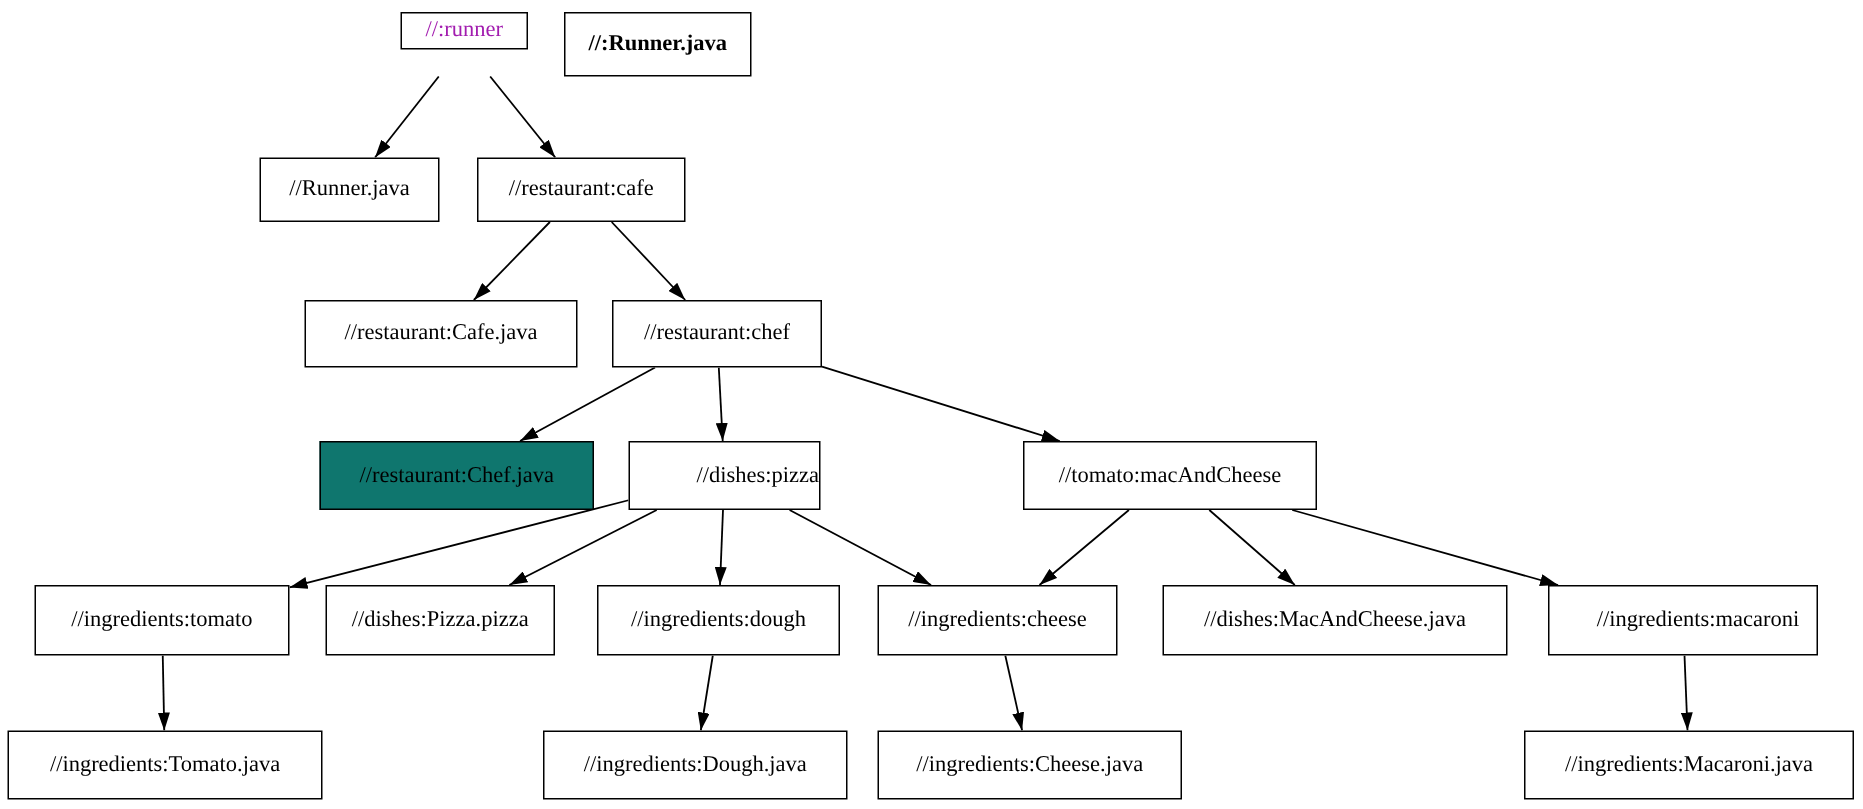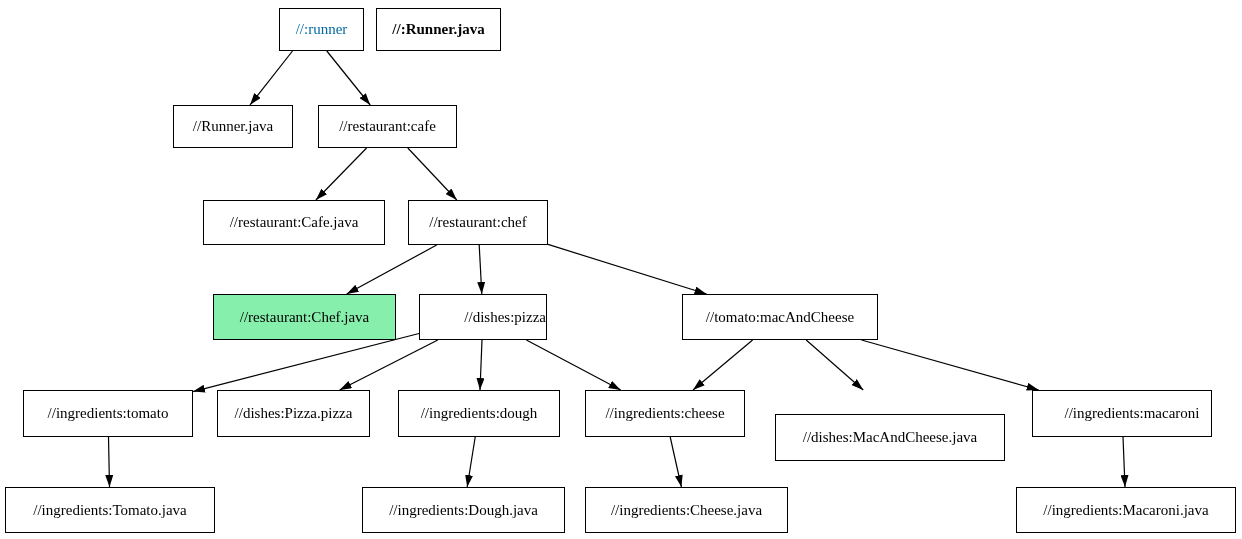--- a/index.html
+++ b/index.html
@@ -61,60 +61,60 @@
         <line x1="752.6" y1="340.0" x2="693.0" y2="390.0" stroke="#000000" stroke-width="1.2" marker-end="url(#arrowhead)"></line>
         <line x1="806.2" y1="340.0" x2="863.2" y2="390.0" stroke="#000000" stroke-width="1.2" marker-end="url(#arrowhead)"></line>
         <line x1="861.5" y1="340.0" x2="1038.7" y2="390.0" stroke="#000000" stroke-width="1.2" marker-end="url(#arrowhead)"></line>
         <line x1="108.5" y1="437.0" x2="109.5" y2="487.0" stroke="#000000" stroke-width="1.2" marker-end="url(#arrowhead)"></line>
         <line x1="475.2" y1="437.0" x2="467.2" y2="487.0" stroke="#000000" stroke-width="1.2" marker-end="url(#arrowhead)"></line>
         <line x1="670.2" y1="437.0" x2="681.4" y2="487.0" stroke="#000000" stroke-width="1.2" marker-end="url(#arrowhead)"></line>
         <line x1="1123.0" y1="437.0" x2="1125.0" y2="487.0" stroke="#000000" stroke-width="1.2" marker-end="url(#arrowhead)"></line>
       </g>
   </svg>
   <div id="nodes">
-      <div class="node" style="left: 267px; top: 8px; width: 85px; height: 43px; border-color: rgb(0, 0, 0); background: rgb(255, 255, 255); color: #0369a1; margin-left: 12px;">
+      <div class="node" style="left: 267px; top: 8px; width: 85px; height: 25px; border-color: rgb(0, 0, 0); background: rgb(255, 255, 255); color: #a21caf;">
         <span>//:runner</span>
       </div>
       <div class="node" style="left: 376px; top: 8px; width: 125px; height: 43px; border-color: rgb(0, 0, 0); background: rgb(255, 255, 255); color: rgb(0, 0, 0); font-weight: bold;">
         <span>//:Runner.java</span>
       </div>
       <div class="node" style="left: 173px; top: 105px; width: 120px; height: 43px; border-color: rgb(0, 0, 0); background: rgb(255, 255, 255); color: rgb(0, 0, 0);">
         <span>//Runner.java</span>
       </div>
       <div class="node" style="left: 318px; top: 105px; width: 139px; height: 43px; border-color: rgb(0, 0, 0); background: rgb(255, 255, 255); color: rgb(0, 0, 0);">
         <span>//restaurant:cafe</span>
       </div>
       <div class="node" style="left: 203px; top: 200px; width: 182px; height: 45px; border-color: rgb(0, 0, 0); background: rgb(255, 255, 255); color: rgb(0, 0, 0);">
         <span>//restaurant:Cafe.java</span>
       </div>
       <div class="node" style="left: 408px; top: 200px; width: 140px; height: 45px; border-color: rgb(0, 0, 0); background: rgb(255, 255, 255); color: rgb(0, 0, 0);">
         <span>//restaurant:chef</span>
       </div>
-      <div class="node" style="left: 213px; top: 294px; width: 183px; height: 46px; border-color: rgb(0, 0, 0); background: #86efac; color: rgb(0, 0, 0);">
+      <div class="node" style="left: 213px; top: 294px; width: 183px; height: 46px; border-color: rgb(0, 0, 0); background: #0f766e; color: rgb(0, 0, 0);">
         <span>//restaurant:Chef.java</span>
       </div>
       <div class="node" style="left: 419px; top: 294px; width: 128px; height: 46px; border-color: rgb(0, 0, 0); background: rgb(255, 255, 255); color: rgb(0, 0, 0); justify-content: flex-end;">
         <span>//dishes:pizza</span>
       </div>
       <div class="node" style="left: 682px; top: 294px; width: 196px; height: 46px; border-color: rgb(0, 0, 0); background: rgb(255, 255, 255); color: rgb(0, 0, 0);">
         <span>//tomato:macAndCheese</span>
       </div>
       <div class="node" style="left: 23px; top: 390px; width: 170px; height: 47px; border-color: rgb(0, 0, 0); background: rgb(255, 255, 255); color: rgb(0, 0, 0);">
         <span>//ingredients:tomato</span>
       </div>
       <div class="node" style="left: 217px; top: 390px; width: 153px; height: 47px; border-color: rgb(0, 0, 0); background: rgb(255, 255, 255); color: rgb(0, 0, 0);">
         <span>//dishes:Pizza.pizza</span>
       </div>
       <div class="node" style="left: 398px; top: 390px; width: 162px; height: 47px; border-color: rgb(0, 0, 0); background: rgb(255, 255, 255); color: rgb(0, 0, 0);">
         <span>//ingredients:dough</span>
       </div>
       <div class="node" style="left: 585px; top: 390px; width: 160px; height: 47px; border-color: rgb(0, 0, 0); background: rgb(255, 255, 255); color: rgb(0, 0, 0);">
         <span>//ingredients:cheese</span>
       </div>
-      <div class="node" style="left: 775px; top: 390px; width: 230px; height: 47px; border-color: rgb(0, 0, 0); background: rgb(255, 255, 255); color: rgb(0, 0, 0); margin-top: 24px;">
+      <div class="node" style="left: 775px; top: 390px; width: 230px; height: 47px; border-color: rgb(0, 0, 0); background: rgb(255, 255, 255); color: rgb(0, 0, 0);">
         <span>//dishes:MacAndCheese.java</span>
       </div>
       <div class="node" style="left: 1032px; top: 390px; width: 180px; height: 47px; border-color: rgb(0, 0, 0); background: rgb(255, 255, 255); color: rgb(0, 0, 0); padding-left: 20px;">
         <span>//ingredients:macaroni</span>
       </div>
       <div class="node" style="left: 5px; top: 487px; width: 210px; height: 46px; border-color: rgb(0, 0, 0); background: rgb(255, 255, 255); color: rgb(0, 0, 0);">
         <span>//ingredients:Tomato.java</span>
       </div>
       <div class="node" style="left: 362px; top: 487px; width: 203px; height: 46px; border-color: rgb(0, 0, 0); background: rgb(255, 255, 255); color: rgb(0, 0, 0);">
         <span>//ingredients:Dough.java</span>

